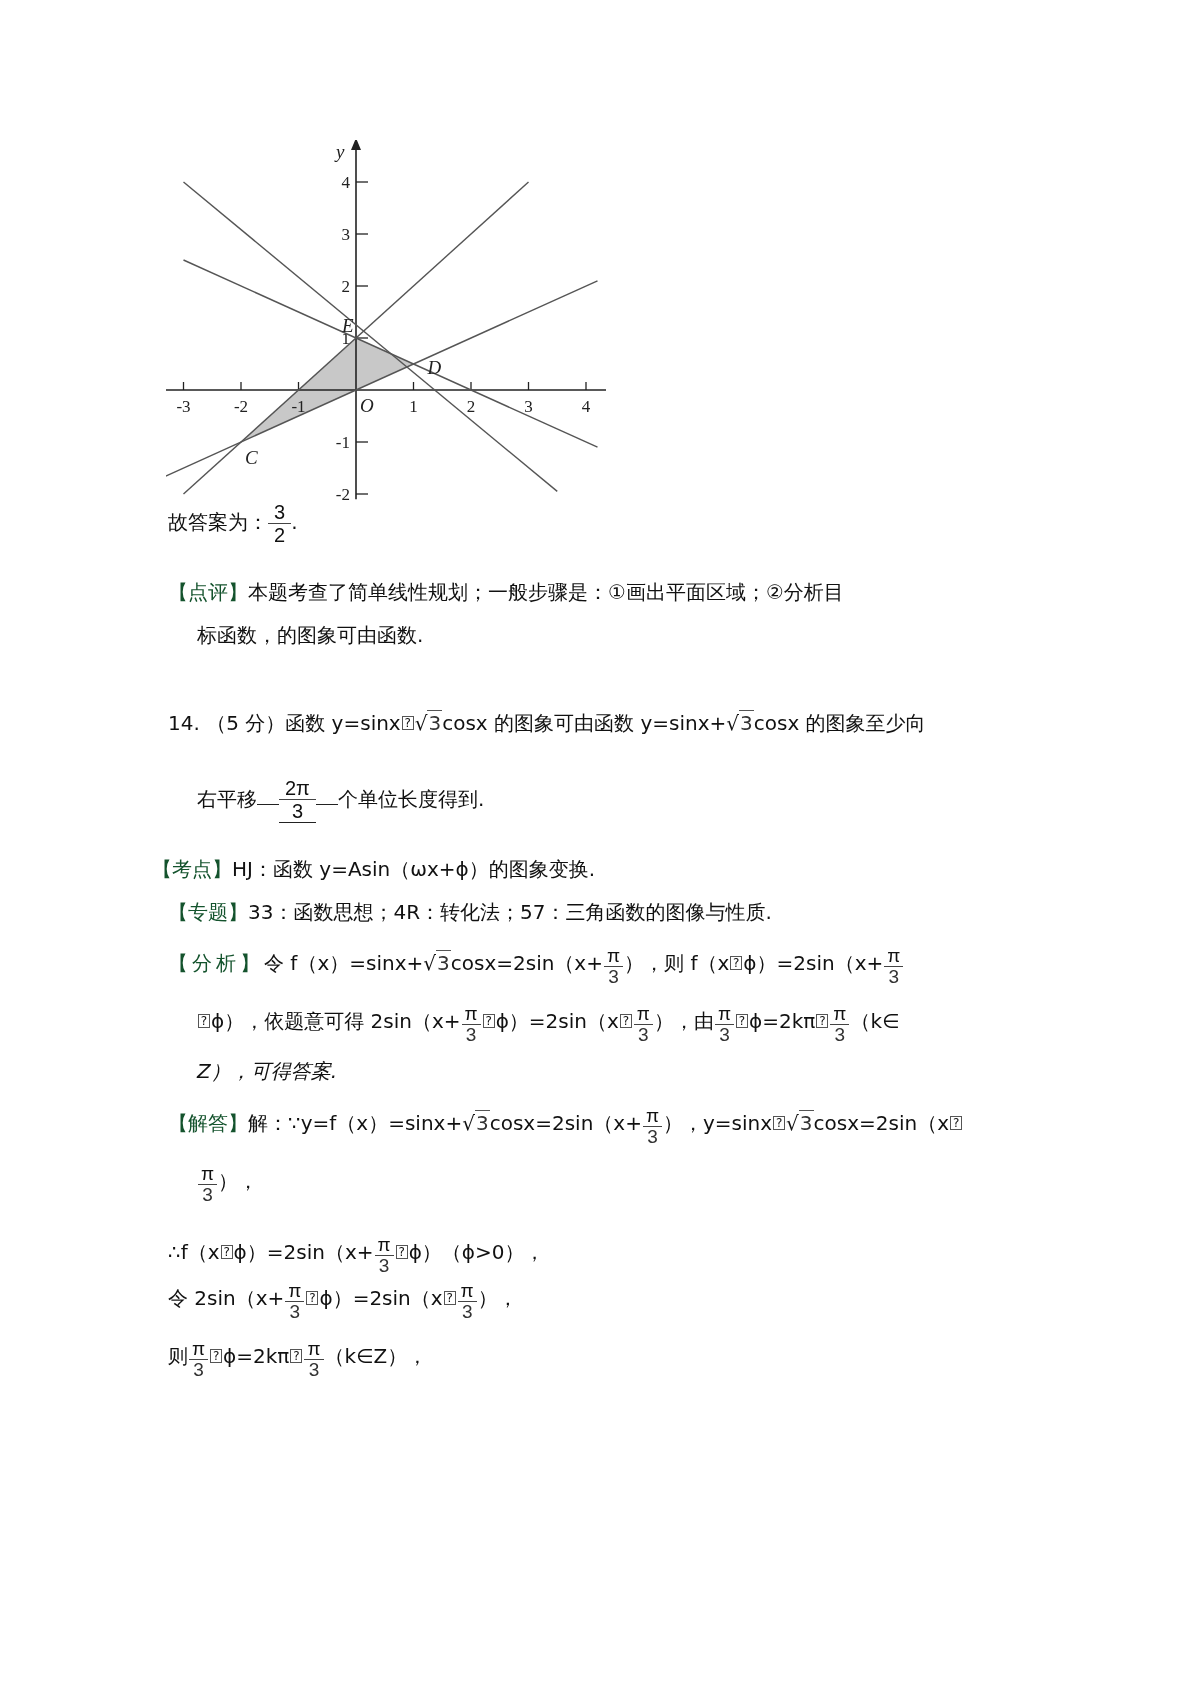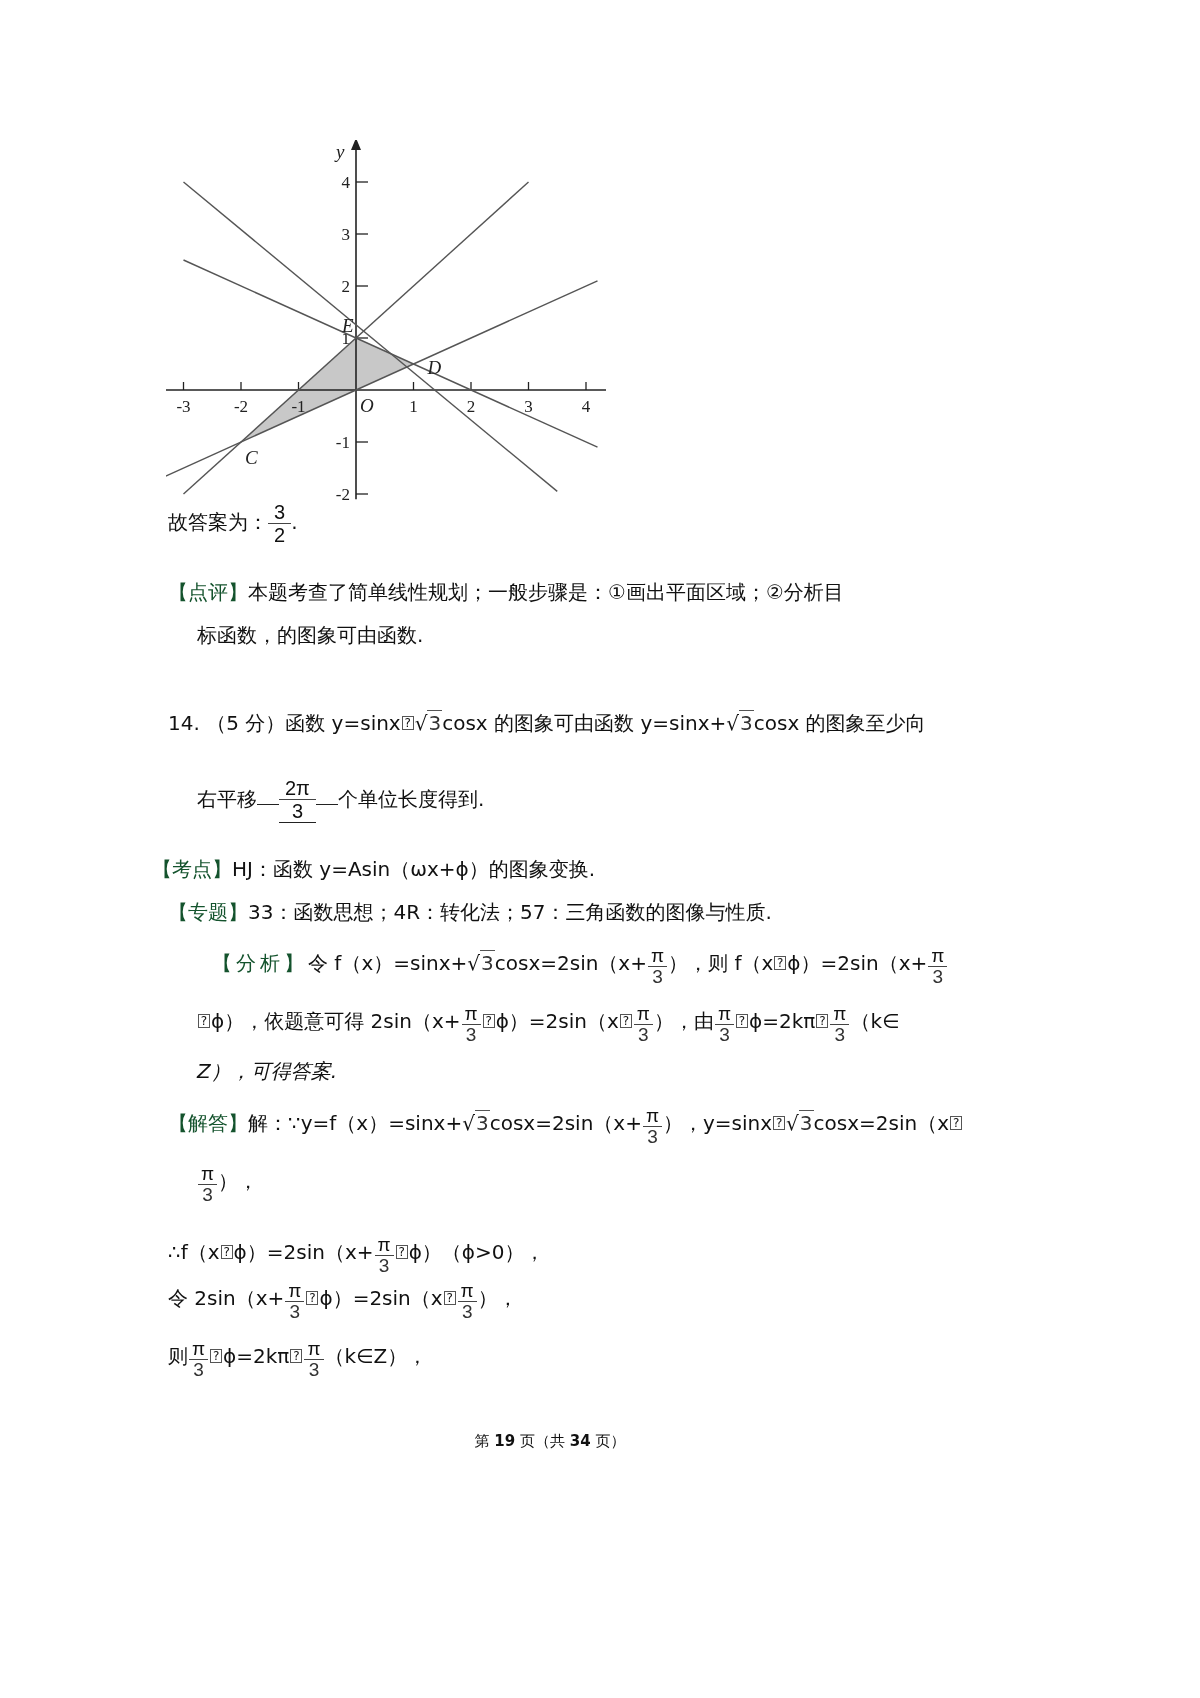--- a/index.html
+++ b/index.html
@@ -112,21 +112,21 @@
 
   <div class="line" style="top:855px; left:152px;">
     <span class="tag">【考点】</span><span>HJ：函数 y=Asin（ωx+ϕ）的图象变换.</span>
   </div>
 
   <div class="line" style="top:898px; left:168px;">
     <span class="tag">【专题】</span><span>33：函数思想；4R：转化法；57：三角函数的图像与性质.</span>
   </div>
 
   <div class="line" style="top:944px; left:168px;">
-    <span class="tag" style="letter-spacing:4px;margin-left:44px;">【分析】</span><span>令 f（x）=sinx+</span><span class="sqrt">√<span class="rad">3</span></span><span>cosx=2sin（x+</span><span class="frac"><span class="num">π</span><span class="den">3</span></span><span>），则 f（x</span><span class="miss">?</span><span>ϕ）=2sin（x+</span><span class="frac"><span class="num">π</span><span class="den">3</span></span>
+    <span class="tag" style="letter-spacing:4px;">【分析】</span><span>令 f（x）=sinx+</span><span class="sqrt">√<span class="rad">3</span></span><span>cosx=2sin（x+</span><span class="frac"><span class="num">π</span><span class="den">3</span></span><span>），则 f（x</span><span class="miss">?</span><span>ϕ）=2sin（x+</span><span class="frac"><span class="num">π</span><span class="den">3</span></span>
   </div>
   <div class="line" style="top:1002px; left:197px;">
     <span class="miss">?</span><span>ϕ），依题意可得 2sin（x+</span><span class="frac"><span class="num">π</span><span class="den">3</span></span><span class="miss">?</span><span>ϕ）=2sin（x</span><span class="miss">?</span><span class="frac"><span class="num">π</span><span class="den">3</span></span><span>），由</span><span class="frac"><span class="num">π</span><span class="den">3</span></span><span class="miss">?</span><span>ϕ=2kπ</span><span class="miss">?</span><span class="frac"><span class="num">π</span><span class="den">3</span></span><span>（k∈</span>
   </div>
   <div class="line" style="top:1057px; left:197px;font-style:italic;">
     <span>Z），可得答案.</span>
   </div>
 
   <div class="line" style="top:1104px; left:168px;">
     <span class="tag">【解答】</span><span>解：∵y=f（x）=sinx+</span><span class="sqrt">√<span class="rad">3</span></span><span>cosx=2sin（x+</span><span class="frac"><span class="num">π</span><span class="den">3</span></span><span>），y=sinx</span><span class="miss">?</span><span class="sqrt">√<span class="rad">3</span></span><span>cosx=2sin（x</span><span class="miss">?</span>
@@ -137,16 +137,13 @@
   <div class="line" style="top:1221px; left:168px;margin-top:12px;">
     <span>∴f（x</span><span class="miss">?</span><span>ϕ）=2sin（x+</span><span class="frac"><span class="num">π</span><span class="den">3</span></span><span class="miss">?</span><span>ϕ）（ϕ&gt;0），</span>
   </div>
   <div class="line" style="top:1279px; left:168px;">
     <span>令 2sin（x+</span><span class="frac"><span class="num">π</span><span class="den">3</span></span><span class="miss">?</span><span>ϕ）=2sin（x</span><span class="miss">?</span><span class="frac"><span class="num">π</span><span class="den">3</span></span><span>），</span>
   </div>
   <div class="line" style="top:1337px; left:168px;">
     <span>则</span><span class="frac"><span class="num">π</span><span class="den">3</span></span><span class="miss">?</span><span>ϕ=2kπ</span><span class="miss">?</span><span class="frac"><span class="num">π</span><span class="den">3</span></span><span>（k∈Z），</span>
   </div>
 
-  <div class="footer">
-    <span>第 </span><b>19</b><span> 页（共 </span><b>34</b><span> 页）</span>
-  </div>
 </div>
 
 </body></html>

